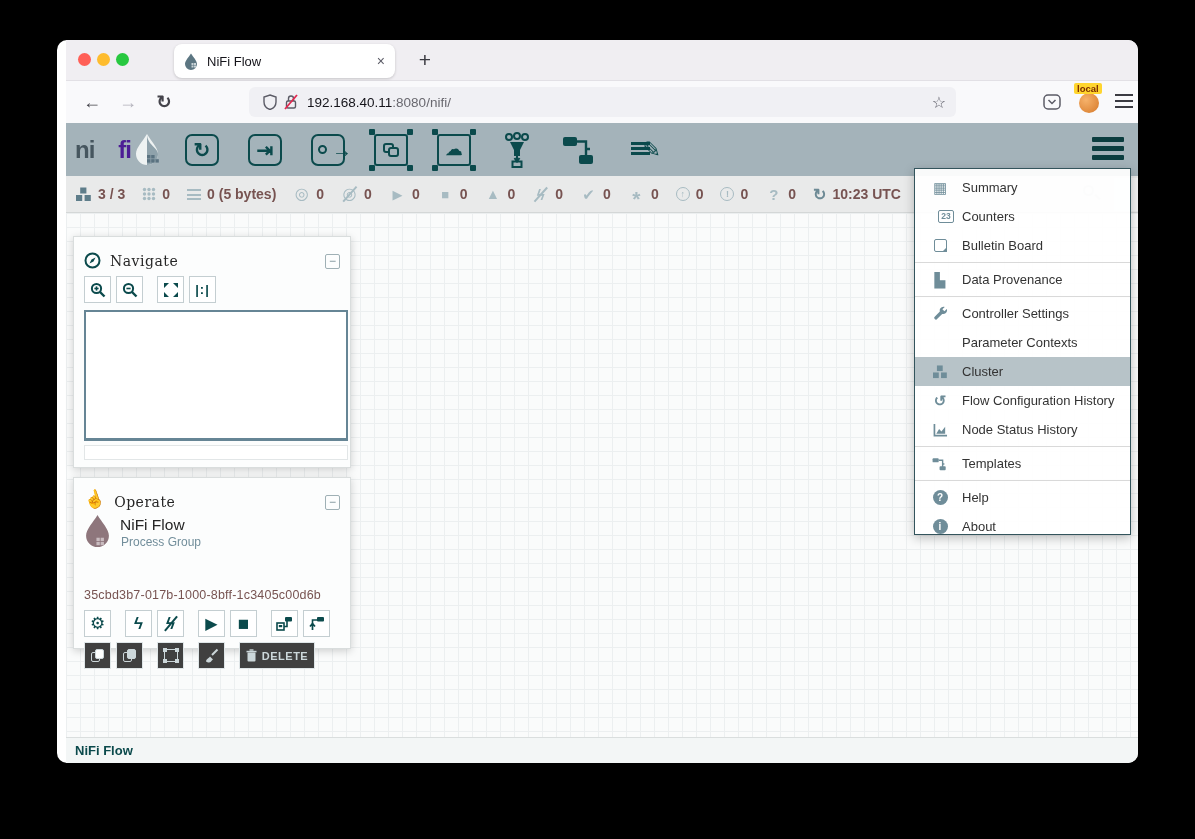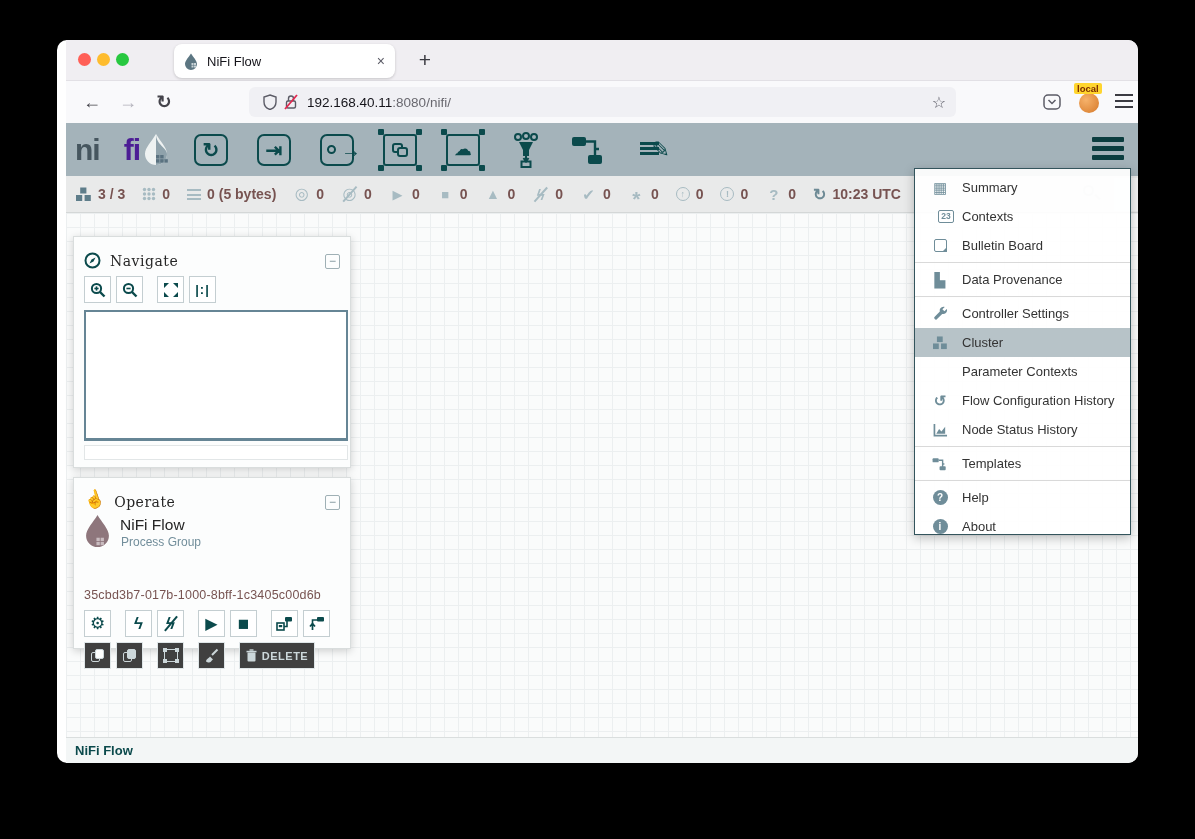--- a/index.html
+++ b/index.html
@@ -34,21 +34,21 @@
   .avatar { position:absolute; left:1013px; top:12px; width:20px; height:20px; border-radius:50%;
     background:radial-gradient(circle at 35% 35%, #f6b26b, #e08a3c 70%, #c06a22); }
   .avatar-badge { position:absolute; left:1008px; top:2px; background:#ffd52e; color:#7c2d00; font-size:9.5px; font-weight:bold;
     padding:0 3px; border-radius:2px; z-index:3; }
   .nav-menu { position:absolute; left:1049px; top:13px; width:18px; height:14px;
     background:repeating-linear-gradient(#3b3b42 0 2px, transparent 2px 6px); }
 
   
   .nifi-toolbar { position:relative; height:53px; background:#a4b3ba; display:flex; align-items:center; }
   .logo { display:flex; align-items:center; margin-left:9px; }
-  .logo-text { font-size:30px; font-weight:bold; letter-spacing:-1px; line-height:1; }
+  .logo-text { font-size:24px; font-weight:bold; letter-spacing:-1px; line-height:1; }
   .logo-ni { color:#46565f; } .logo-fi { color:#4c1d95;margin-left:24px; }
   .logo-drop { margin-left:3px; }
   .tb-components { display:flex; align-items:center; gap:23px; margin-left:22px; }
   .tb-item { width:40px; height:38px; display:flex; align-items:center; justify-content:center; color:#0b4a4c; position:relative; }
   .tb-box { width:34px; height:32px; border:2.4px solid #0b4a4c; border-radius:7px; display:flex; align-items:center; justify-content:center; }
   .tb-glyph { font-size:20px; font-weight:bold; color:#0b4a4c; line-height:1; }
   .outport-arrow { position:absolute; right:-4px; top:8px; font-size:20px; font-weight:bold; }
   .corner-sq { position:absolute; width:6px; height:6px; background:#0b4a4c; border-radius:1px; }
   .c-tl{left:-2px;top:-2px;} .c-tr{right:-2px;top:-2px;} .c-bl{left:-2px;bottom:-2px;} .c-br{right:-2px;bottom:-2px;}
   .pg-inner { position:relative; width:16px; height:14px; }
@@ -502,21 +502,21 @@
 
   <div class="gmenu">
     <div class="mi">
       <span class="mic">▦</span>
       <span>Summary</span>
     </div>
     <div class="mi">
       <span class="mic">
           <span class="badge23">23</span>
         </span>
-      <span>Contexts</span>
+      <span>Counters</span>
     </div>
     <div class="mi">
       <span class="mic">
           <span class="note-ic"></span>
         </span>
       <span>Bulletin Board</span>
     </div>
     <div class="mdivider"></div>
     <div class="mi">
       <span class="mic" style="font-size:14px;">▙</span>
@@ -524,35 +524,35 @@
     </div>
     <div class="mdivider"></div>
     <div class="mi">
       <span class="mic">
         <svg width="15" height="15" viewBox="0 0 16 16">
             <path d="M15 4.6 a4 4 0 0 1-5.2 3.8 L4.6 13.6 a1.8 1.8 0 1 1-2.5-2.5 L7.3 5.9 A4 4 0 0 1 11.1 0.7 c.5 0 1 .1 1.4.3 L10 3.5 l2.2 2.2 2.5-2.5 c.2.4.3.9.3 1.4z" fill="#6f8d99"></path>
           </svg>
       </span>
       <span>Controller Settings</span>
     </div>
+    <div class="mi">
+      <span class="no-ic"></span>
+      <span>Parameter Contexts</span>
+    </div>
     <div class="mi active">
       <span class="mic">
         <svg width="16" height="14" viewBox="0 0 17 15">
           <rect x="5.2" y="0.5" width="6.2" height="6" fill="#6f8d99"></rect>
             <rect x="1" y="8" width="6.2" height="6" fill="#6f8d99"></rect>
             <rect x="9.6" y="8" width="6.2" height="6" fill="#6f8d99"></rect>
         </svg>
       </span>
       <span>Cluster</span>
     </div>
     <div class="mi">
-      <span class="no-ic"></span>
-      <span>Parameter Contexts</span>
-    </div>
-    <div class="mi">
       <span class="mic" style="font-weight:bold;">↺</span>
       <span>Flow Configuration History</span>
     </div>
     <div class="mi">
       <span class="mic">
         <svg width="15" height="14" viewBox="0 0 16 15">
           <path d="M1.5 1 V13.5 H15" stroke="#6f8d99" stroke-width="1.8" fill="none"></path>
           <path d="M3.5 11.5 L6.5 6.5 L9 9 L13 4 L13 11.5 Z" fill="#6f8d99"></path>
         </svg>
       </span>

